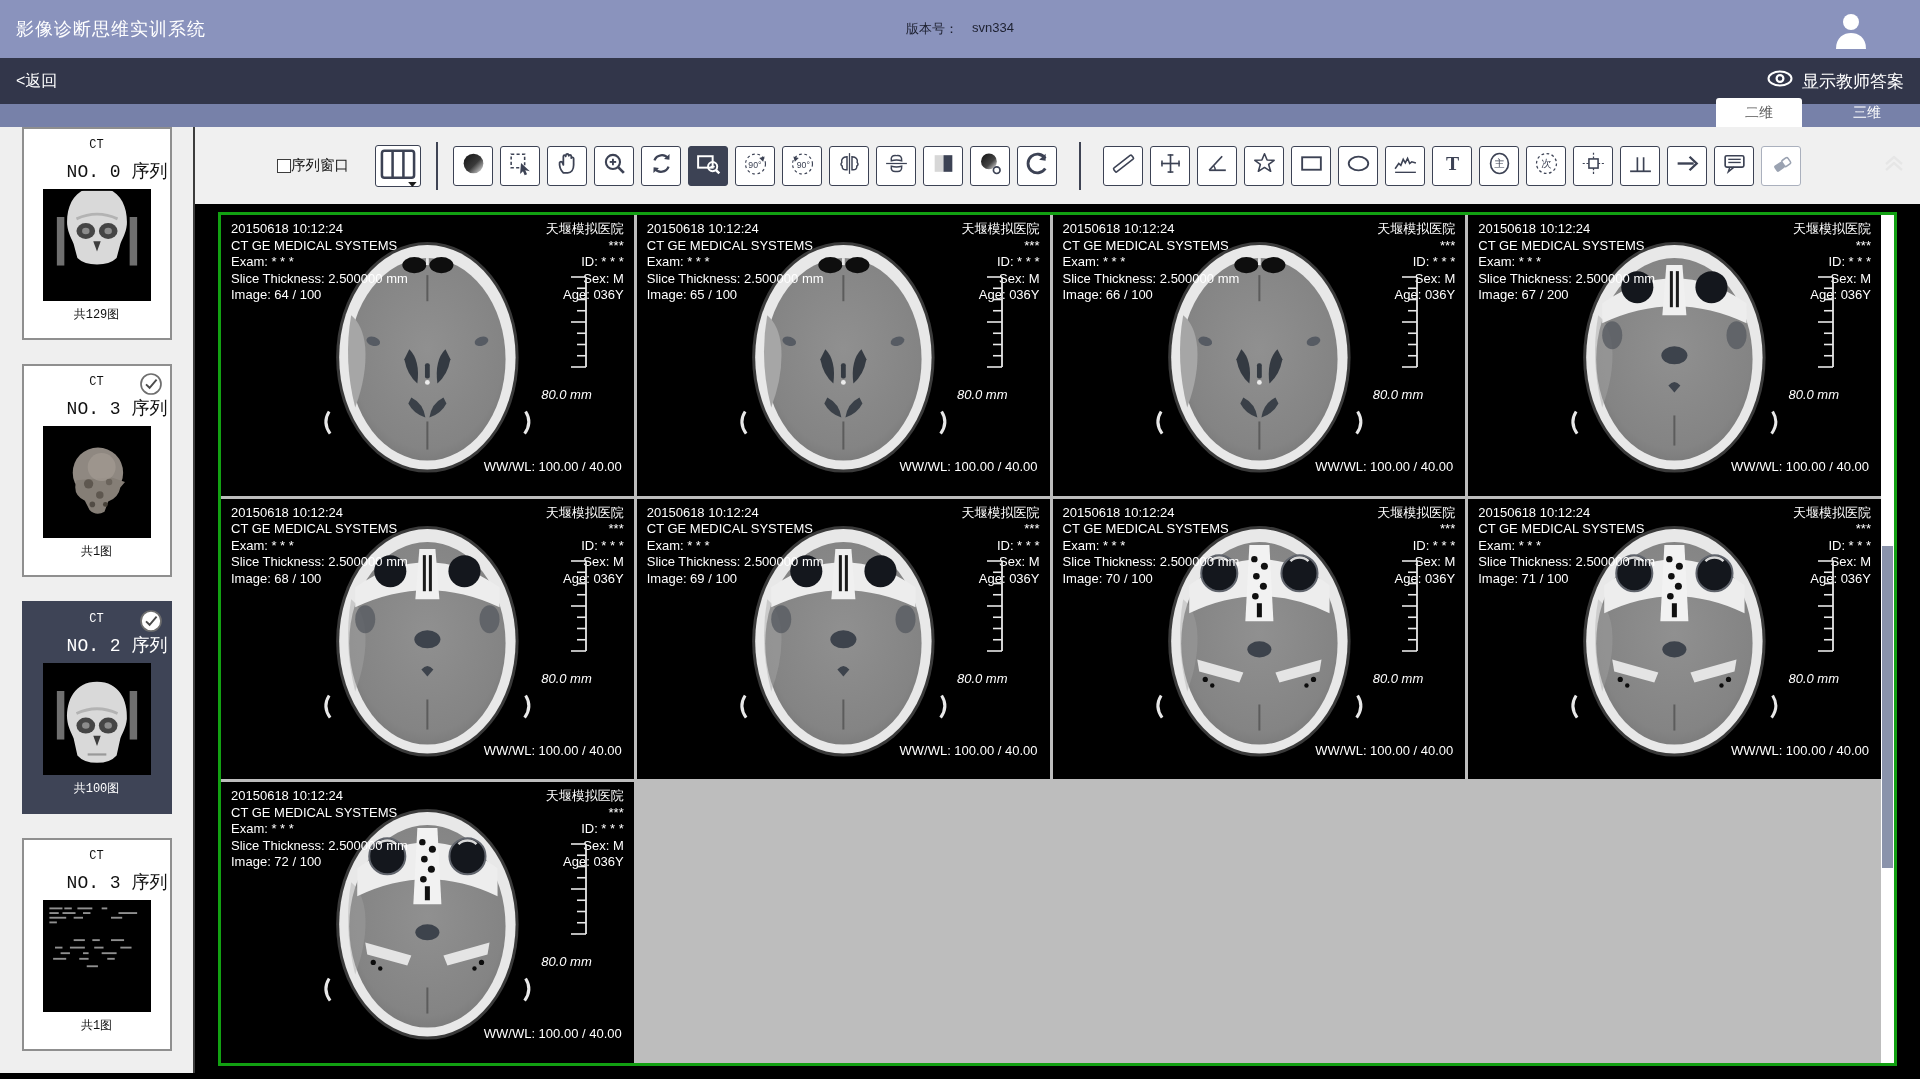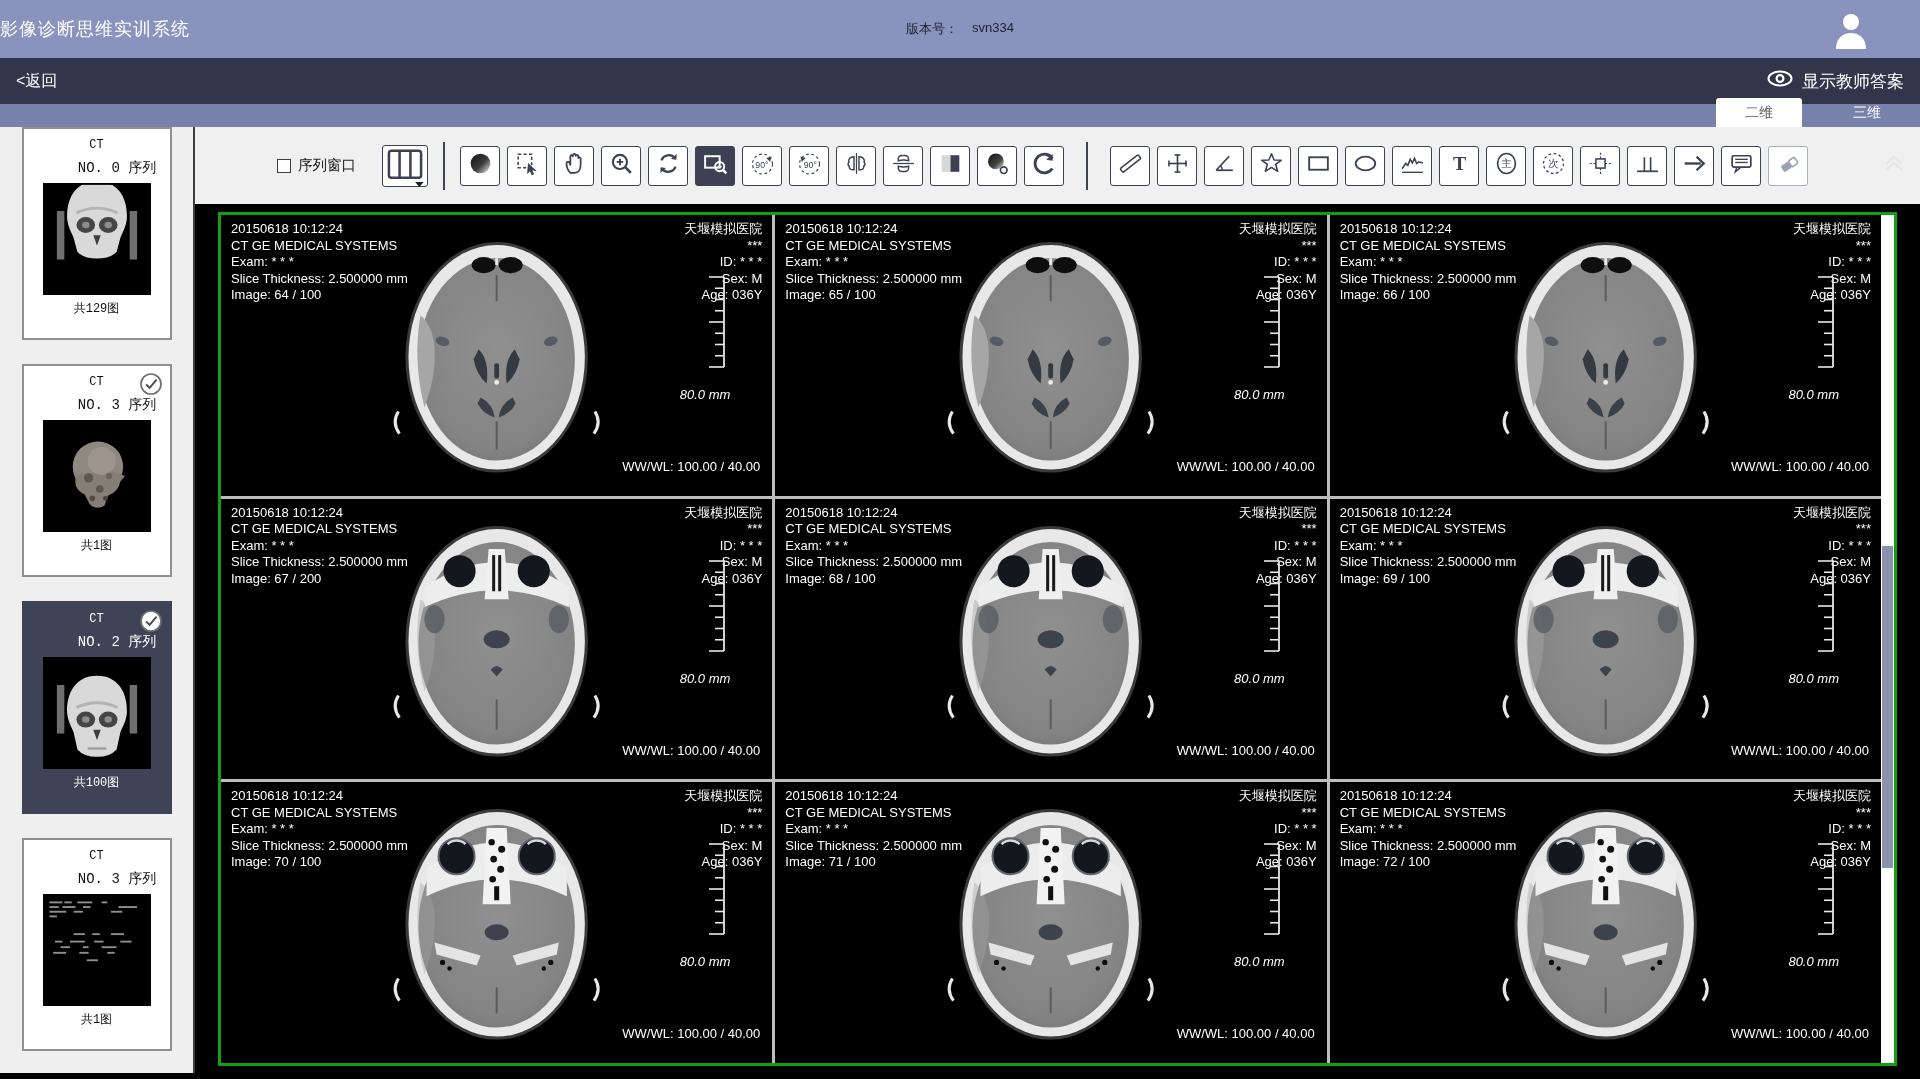--- a/index.html
+++ b/index.html
@@ -6,71 +6,71 @@
   html,body { width:1920px; height:1079px; overflow:hidden; }
   body { font-family:"Liberation Sans","DejaVu Sans",sans-serif; background:#000; position:relative; }
 
   :root{
     --header-bg:#8a93bd; --navbar-bg:#32364a; --strip-bg:#7781a9; --main-bg:#f0f0f0;
     --ink:#3c4254; --green:#12a012; --card-sel:#3e4456; --thumb:#8a93ab;
   }
 
   
   #header{ height:58px; background:var(--header-bg); position:relative; display:flex; align-items:center; }
-  #app-title{ color:#fff; font-size:18px; letter-spacing:1px; }
+  #app-title{ color:#fff; font-size:18px; letter-spacing:1px; margin-left:16px; }
   #version{ position:absolute; left:50%; top:50%; transform:translate(-50%,-50%); color:#1d2030; font-size:13px; display:flex; gap:14px; }
   #user-icon{ position:absolute; right:48px; top:9px; width:42px; height:42px; cursor:pointer; }
 
   #navbar{ height:46px; background:var(--navbar-bg); display:flex; align-items:center; justify-content:space-between; padding:0 16px; }
   #back-btn{ color:#fff; font-size:16px; cursor:pointer; }
   #show-answer{ color:#fff; font-size:17px; display:flex; align-items:center; gap:9px; cursor:pointer; }
 
   #tabstrip{ height:23px; background:var(--strip-bg); position:relative; }
   #tabs{ position:absolute; right:10px; bottom:0; display:flex; gap:22px; }
   .tab{ width:86px; height:29px; line-height:29px; text-align:center; font-size:14px; color:#fff; cursor:pointer; }
   .tab.active{ background:#fff; color:#555; border-radius:3px 3px 0 0; }
 
   
   #main{ display:flex; height:946px; background:var(--main-bg); }
 
   
   #sidebar{ width:195px; background:#efefef; border-right:2px solid #3d3d3d; overflow:hidden; }
   .card{ width:150px; height:213px; margin:0 auto 24px auto; background:#fff; border:2px solid #8f8f8f; position:relative; text-align:center;
          font-family:"Liberation Mono","DejaVu Sans Mono",monospace; color:#111; cursor:pointer; }
   .card .mod{ font-size:12px; margin-top:9px; }
-  .card .ser{ font-size:14px; margin-top:7px;margin-left:41px; }
+  .card .ser{ font-size:18px; margin-top:7px;margin-left:41px; }
   .card .thumb{ width:108px; height:112px; margin:6px auto 0 auto; background:#000; }
   .card .thumb svg{ width:100%; height:100%; display:block; }
   .card .cnt{ font-size:12px; margin-top:5px; }
   .card.selected{ background:var(--card-sel); border-color:var(--card-sel); color:#fff; }
   .card .chk{ position:absolute; top:6px; right:7px; width:24px; height:24px; }
 
   
   #right{ flex:1; display:flex; flex-direction:column; }
 
   
   #toolbar{ height:77px; display:flex; align-items:center; padding-left:46px; position:relative; background:var(--main-bg); }
-  #series-window{ display:flex; align-items:center; gap:7px; margin-right:26px; cursor:pointer;padding-left:36px; }
+  #series-window{ display:flex; align-items:center; margin-right:26px; cursor:pointer;padding-left:36px; }
   #series-window .box{ width:14px; height:14px; border:1.5px solid #3d3d3d; background:#fff; }
   #series-window .lbl{ font-size:14.5px; color:#1a1a1a; }
   #layout-btn{ width:46px; height:42px; background:#fff; border:1.6px solid var(--ink); border-radius:3px;
                display:flex; align-items:center; justify-content:center; cursor:pointer; }
   .tdivider{ width:2px; height:48px; background:#3f4454; margin:0 15px; }
   #tool-buttons{ display:flex; align-items:center; gap:7px; }
   .tbtn{ width:40px; height:40px; background:#fff; border:1.6px solid var(--ink); border-radius:3px;
          display:flex; align-items:center; justify-content:center; cursor:pointer; }
   .tbtn svg{ width:27px; height:27px; }
   .tbtn.active{ background:var(--ink); }
   .tbtn.disabled{ border-color:#aab0bd; }
   #collapse-toolbar{ position:absolute; right:14px; top:26px; cursor:pointer; }
 
   
   #viewer{ flex:1; background:#000; padding:8px 23px 7px 23px; }
   #greenbox{ height:100%; border:3px solid var(--green); display:flex; }
-  #grid{ flex:1; display:grid; grid-template-columns:repeat(3,1fr); grid-template-rows:repeat(3,1fr);
+  #grid{ flex:1; display:grid; grid-template-columns:repeat(4,1fr); grid-template-rows:repeat(3,1fr);
          gap:3px; background:#bdbdbd; }
   .cell{ position:relative; background:#000; overflow:hidden; }
   .cell svg.ct{ position:absolute; left:0; top:0; width:100%; height:100%; }
   .ov{ position:absolute; color:#fff; font-size:13px; line-height:16.5px; z-index:2; }
   .ov.tl{ top:6px; left:10px; }
   .ov.tr{ top:6px; right:10px; text-align:right; }
   .ov.wl{ bottom:20px; right:12px; font-size:13px; }
   .ruler-wrap{ position:absolute; right:46px; top:21%; display:flex; flex-direction:column; align-items:flex-end; z-index:2; }
   .ruler-label{ color:#fff; font-size:13px; font-style:italic; margin-top:12px; margin-right:-4px; }
   #vscroll{ width:13px; background:#fff; position:relative; }

